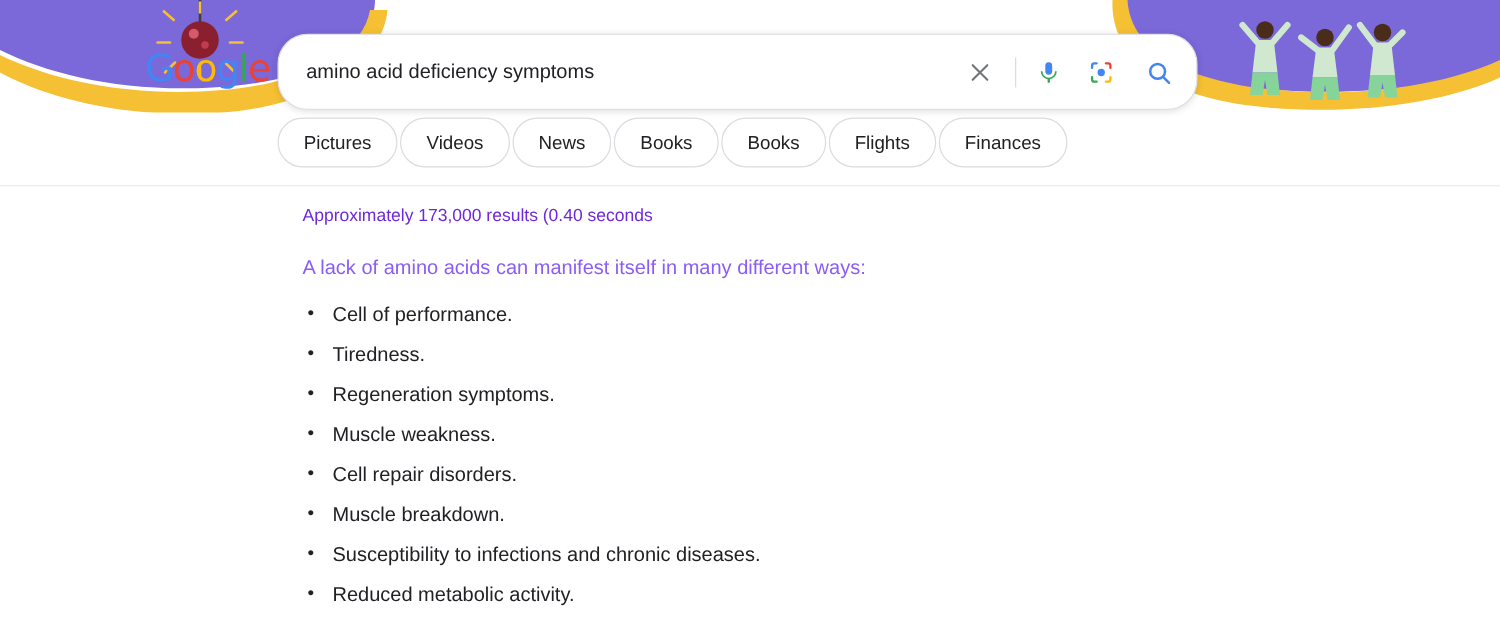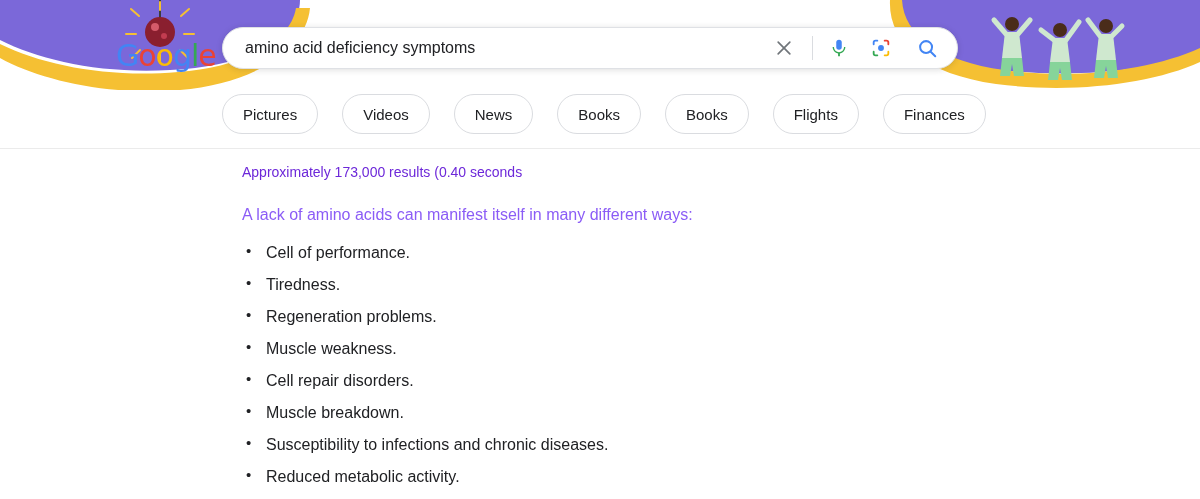--- a/index.html
+++ b/index.html
@@ -47,21 +47,21 @@
   .logo .r { color: #EA4335; }
   .logo .y { color: #FBBC05; }
   .logo .g { color: #34A853; }
 
   
   .searchbar {
     position: absolute;
     left: 222px;
     top: 27px;
     width: 736px;
-    height: 42px;
+    height: 61px;
     border: 1px solid #dfe1e5;
     border-radius: 24px;
     background: #fff;
     display: flex;
     align-items: center;
     box-shadow: 0 1px 6px rgba(32,33,36,.15);
     z-index: 6;
   }
   .search-input {
     flex: 1;
@@ -89,21 +89,21 @@
   .mic-icon { margin-right: 14px; }
   .lens-icon { margin-right: 18px; }
   .search-icon { margin-right: 16px; }
 
   
   .chips {
     position: absolute;
     left: 222px;
     top: 94px;
     display: flex;
-    gap: 24px;
+    gap: 2px;
     z-index: 5;
   }
   .chip {
     height: 40px;
     padding: 0 20px;
     border: 1px solid #dadce0;
     border-radius: 20px;
     background: #fff;
     display: flex;
     align-items: center;
@@ -273,21 +273,21 @@
   </div>
 
   <div class="header-rule"></div>
 
   <div class="results">
     <div class="result-stats">Approximately 173,000 results (0.40 seconds</div>
     <div class="answer-lead">A lack of amino acids can manifest itself in many different ways:</div>
     <ul class="bullets">
       <li>Cell of performance.</li>
       <li>Tiredness.</li>
-      <li>Regeneration problems.</li>
+      <li>Regeneration symptoms.</li>
       <li>Muscle weakness.</li>
       <li>Cell repair disorders.</li>
       <li>Muscle breakdown.</li>
       <li>Susceptibility to infections and chronic diseases.</li>
       <li>Reduced metabolic activity.</li>
     </ul>
   </div>
 
 </div>
 

